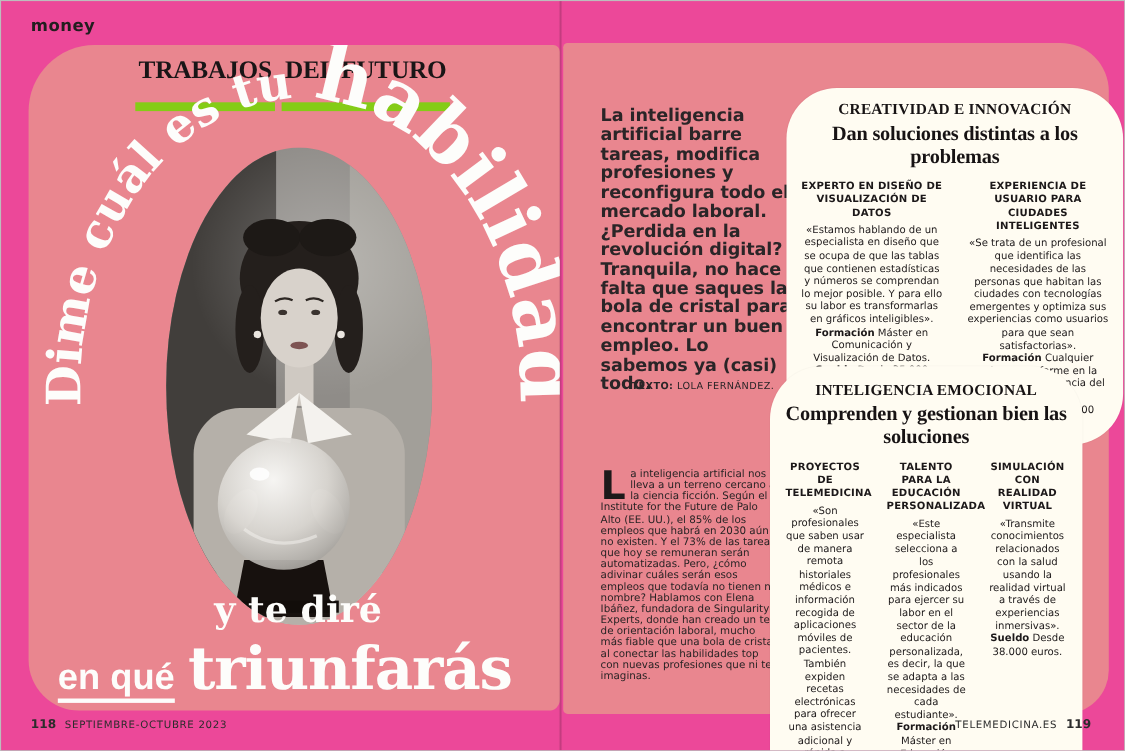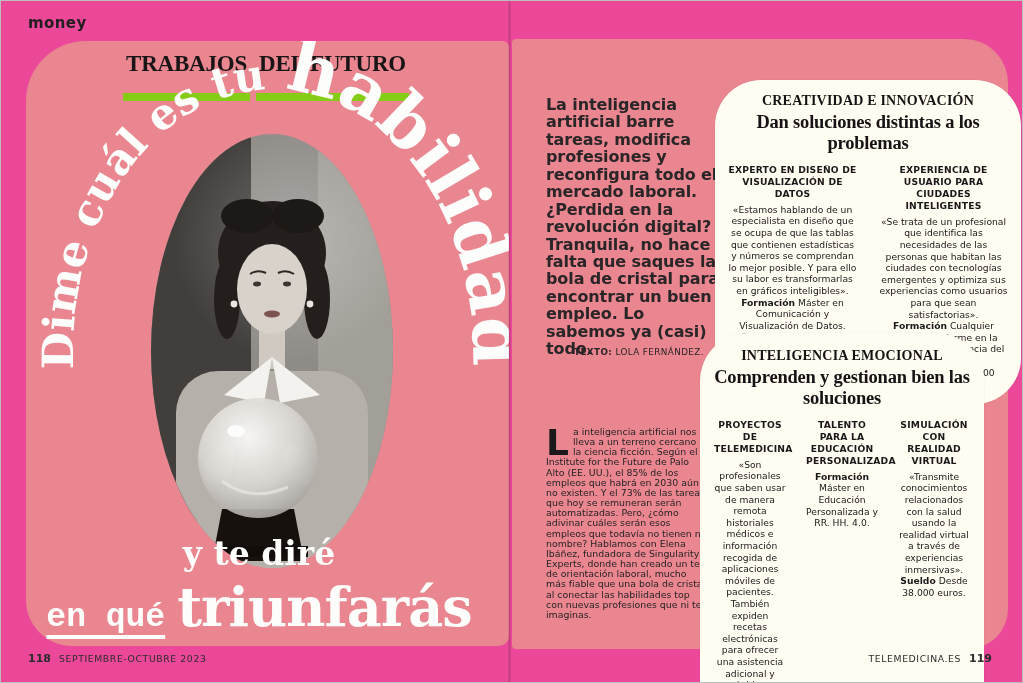--- a/index.html
+++ b/index.html
@@ -18,24 +18,24 @@
     background:linear-gradient(90deg,rgba(0,0,0,.02),rgba(0,0,0,.18) 55%,rgba(0,0,0,.04));}
 
   
   .panel-left{position:absolute;left:25px;top:40px;width:483px;height:605px;
     background:var(--pink);border-radius:60px 6px 10px 46px;}
   .money{position:absolute;left:27px;top:13px;font-weight:700;font-size:15px;letter-spacing:.4px;}
   .kicker{position:absolute;left:40px;top:50px;width:450px;text-align:center;
     font-family:"Liberation Serif",serif;font-weight:700;font-size:23px;letter-spacing:-.2px;color:#191516;}
   .kicker span{display:inline-block;border-bottom:8px solid #84cc16;padding:0 3px 16px;margin:0 3px;}
   .stage{position:absolute;left:25px;top:40px;width:483px;height:605px;}
-  .hl-1{position:absolute;left:0;top:533px;width:516px;text-align:center;
+  .hl-1{position:absolute;left:12px;top:533px;width:516px;text-align:center;
     font-family:"DejaVu Serif",serif;font-weight:700;font-size:33px;color:var(--white);}
   .hl-2{position:absolute;left:0;top:574px;width:516px;text-align:center;color:var(--white);white-space:nowrap;}
-  .hl-2 .sm{font-family:Liberation Mono, monospace;font-weight:700;font-size:33px;
+  .hl-2 .sm{font-family:Liberation Sans, sans-serif;font-weight:700;font-size:33px;
     text-decoration:underline;text-decoration-thickness:3.5px;text-underline-offset:9px;margin-right:12px;}
   .hl-2 .big{font-family:"DejaVu Serif",serif;font-weight:700;font-size:54px;letter-spacing:-1px;}
   .foot-left{position:absolute;left:27px;top:651px;font-size:9.3px;letter-spacing:.6px;color:#2c2c2c;}
   .foot-left b{font-size:11px;letter-spacing:0;margin-right:8px;}
   .foot-right{position:absolute;right:30px;top:651px;font-size:9.3px;letter-spacing:.6px;color:#2c2c2c;text-align:right;}
   .foot-right b{font-size:11px;letter-spacing:0;margin-left:8px;}
 
   
   .panel-right{position:absolute;left:511px;top:38px;width:496px;height:610px;
     background:var(--pink);border-radius:4px 44px 40px 4px;}
@@ -180,20 +180,21 @@
     <h3>INTELIGENCIA EMOCIONAL</h3>
     <h2>Comprenden y gestionan bien las soluciones</h2>
     <div class="cols">
       <div class="job">
         <h4>PROYECTOS DE TELEMEDICINA</h4>
         <p class="quote">«Son profesionales que saben usar de manera remota historiales médicos e información recogida de aplicaciones móviles de pacientes. También expiden recetas electrónicas para ofrecer una asistencia adicional y rápida a pacientes que lo necesiten».</p>
 
       </div>
       <div class="job">
         <h4>TALENTO PARA LA EDUCACIÓN PERSONALIZADA</h4>
+        <p class="quote">«Este especialista selecciona a los profesionales más indicados para ejercer su labor en el sector de la educación personalizada, es decir, la que se adapta a las necesidades de cada estudiante».</p>
         <p class="meta"><b>Formación</b> <span>Máster en Educación Personalizada y RR. HH. 4.0.</span></p>
 
       </div>
       <div class="job">
         <h4>SIMULACIÓN CON REALIDAD VIRTUAL</h4>
         <p class="quote">«Transmite conocimientos relacionados con la salud usando la realidad virtual a través de experiencias inmersivas».</p>
         <p class="meta"><b>Sueldo</b> <span>Desde 38.000 euros.</span></p>
       </div>
     </div>
   </section>

